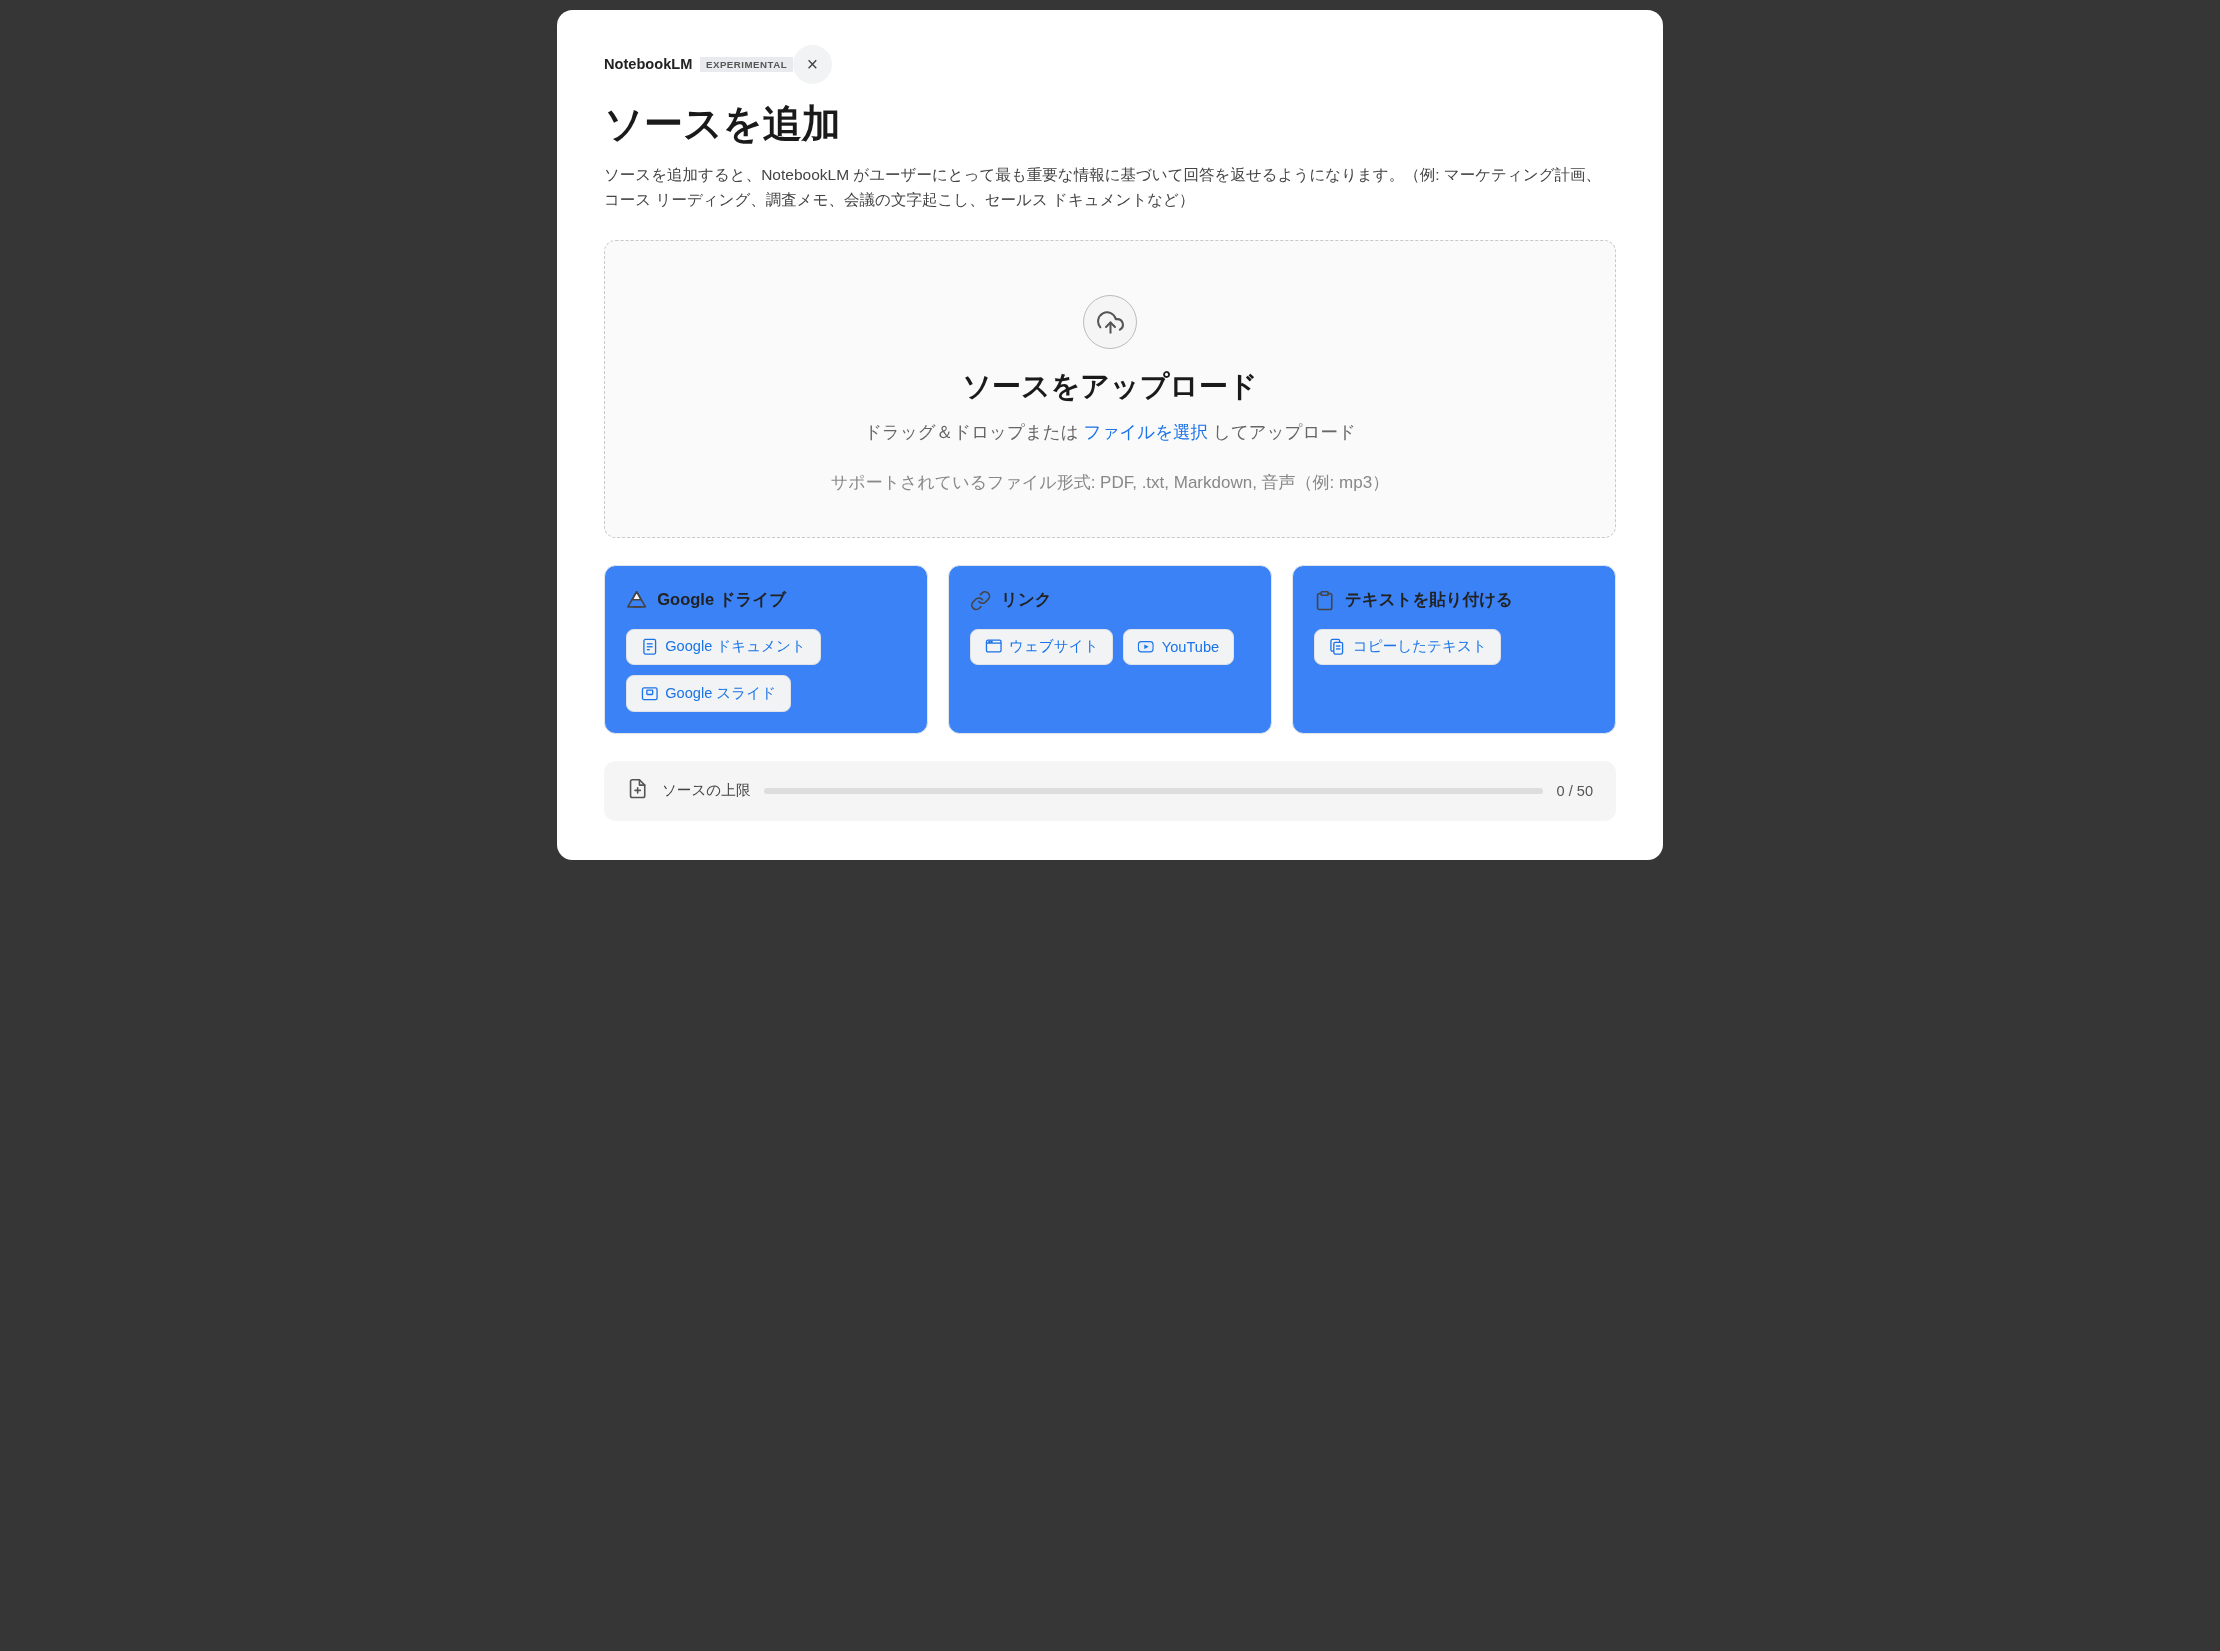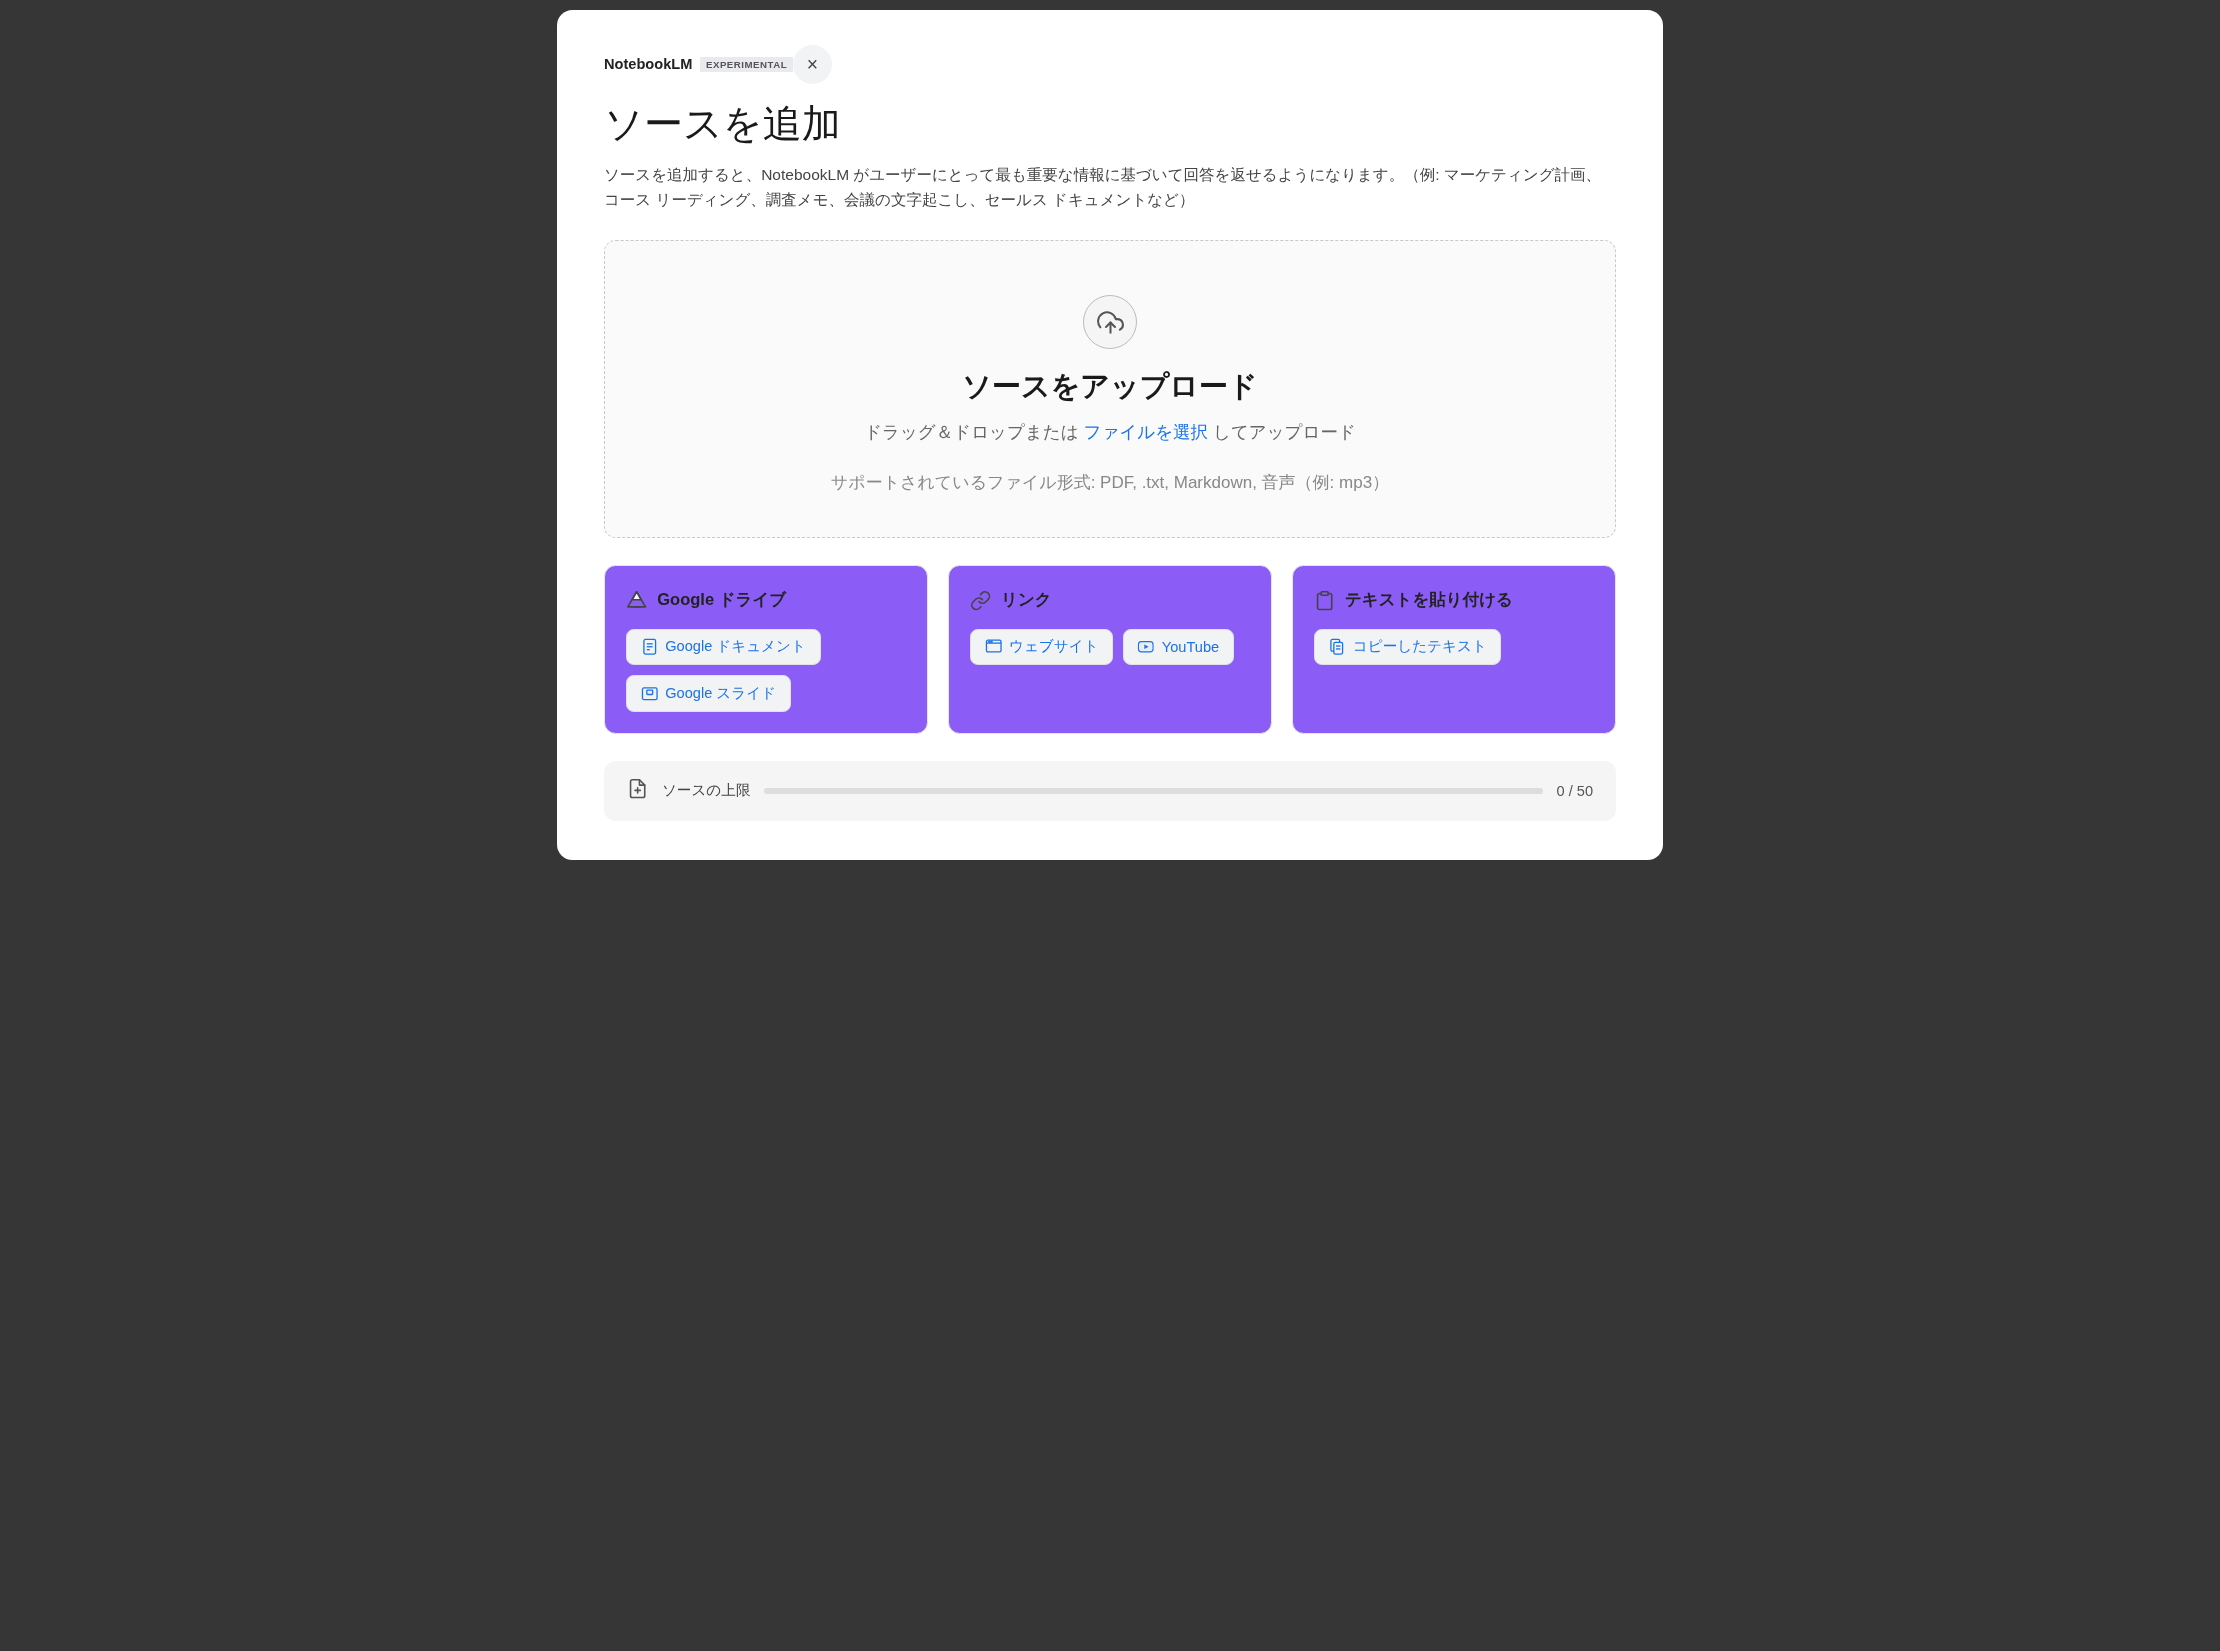--- a/index.html
+++ b/index.html
@@ -65,21 +65,21 @@
       cursor: pointer;
       font-size: 19.4px;
       color: #444;
       display: flex;
       align-items: center;
       justify-content: center;
       transition: background 0.15s;
     }
     .dialog-title {
       font-size: 39px;
-      font-weight: 400;
+      font-weight: 700;
       color: #1a1a1a;
       margin-bottom: 15.5px;
       line-height: 1.2;
     }
     .dialog-desc {
       font-size: 15.5px;
       color: #444;
       line-height: 1.6;
       margin-bottom: 27px;
     }
@@ -134,21 +134,21 @@
     .source-options {
       display: grid;
       grid-template-columns: 1fr 1fr 1fr;
       gap: 19.4px;
       margin-bottom: 27px;
     }
     .source-card {
       border: 1.5px solid #e4e7ea;
       border-radius: 11.6px;
       padding: 23px 21.3px 21.3px;
-      background: #8b5cf6;
+      background: #3b82f6;
     }
     .source-card-title {
       display: flex;
       align-items: center;
       gap: 9.7px;
       font-size: 16.5px;
       font-weight: 600;
       color: #222;
       margin-bottom: 17.5px;
     }

